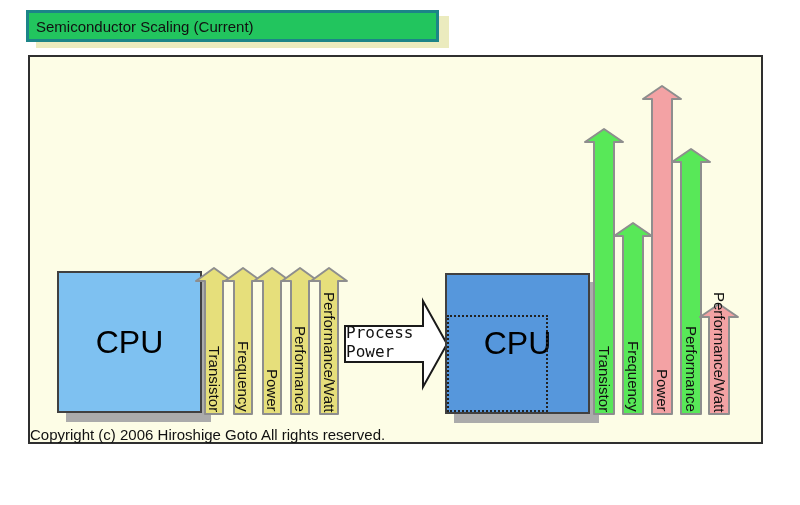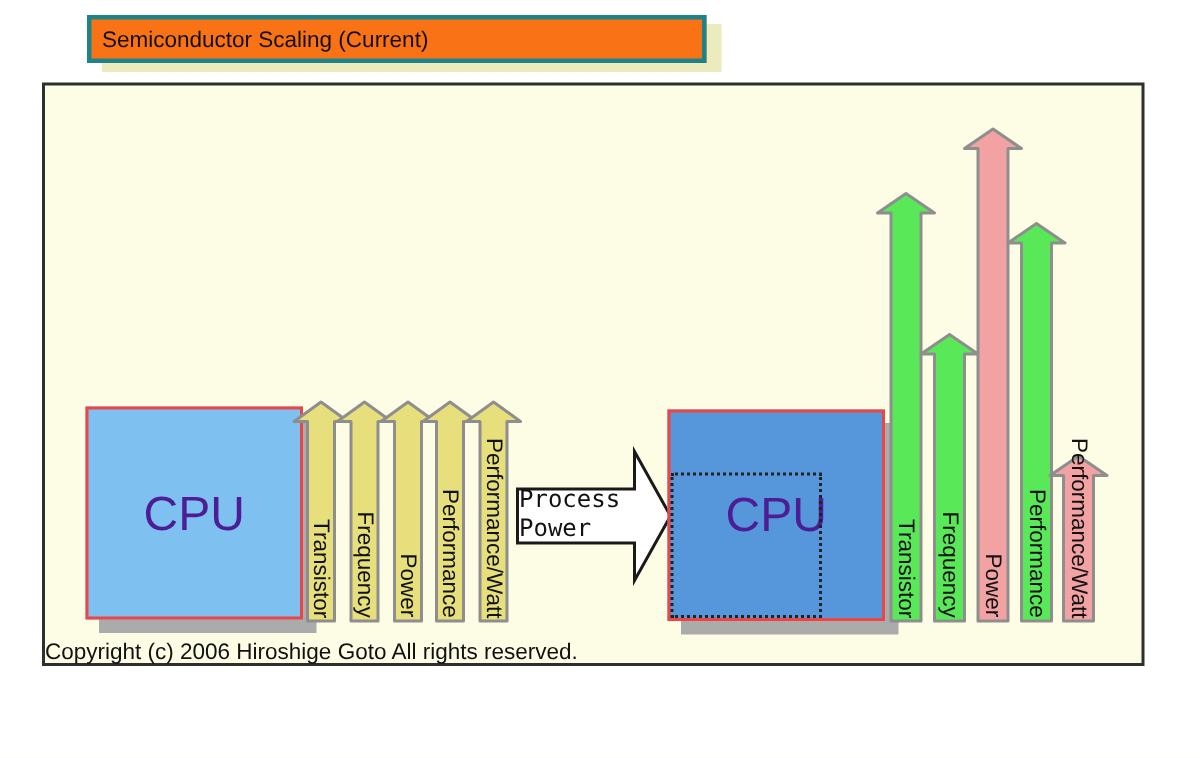--- a/index.html
+++ b/index.html
@@ -1,33 +1,33 @@
 <!DOCTYPE html>
 <html><head>
 <meta charset="utf-8">
 <style>
   html,body{margin:0;padding:0;background:#fff;}
   .stage{position:relative;width:800px;height:505px;background:#ffffff;
          font-family:"Liberation Sans",sans-serif;overflow:hidden;}
 
   
   .title-box{position:absolute;left:26px;top:10px;width:400px;height:26px;
-             background:#f97316;border:3px solid #1C8488;
+             background:#22c55e;border:3px solid #1C8488;
              box-shadow:10px 6px 0 #EBEBBE;
              display:flex;align-items:center;padding-left:7px;
-             font-size:15px;color:#111;margin-left:32px;}
+             font-size:15px;color:#111;}
 
   
   .main-panel{position:absolute;left:28px;top:55px;width:731px;height:385px;
               background:#FDFDE6;border:2px solid #2F2F2F;}
 
   
   .cpu{position:absolute;display:flex;align-items:center;justify-content:center;
-       border:2px solid #ef4444;box-sizing:border-box;
-       box-shadow:9px 9px 0 #ABABAB;font-size:32px;color:#4c1d95;}
+       border:2px solid #404040;box-sizing:border-box;
+       box-shadow:9px 9px 0 #ABABAB;font-size:32px;color:#000000;}
   .cpu-left{left:57px;top:271px;width:145px;height:142px;background:#7EC1F1;}
   .cpu-right{left:445px;top:273px;width:145px;height:141px;background:#5697DC;}
   .shrink-outline{position:absolute;left:0px;top:40px;width:101px;bottom:0px;
                   border:2px dotted #222;box-sizing:border-box;}
 
   
   .arrow{position:absolute;}
   .arrow svg{display:block;overflow:visible;}
   .v-label{position:absolute;bottom:3px;left:50%;transform:translateX(-50%);
            writing-mode:vertical-rl;text-orientation:mixed;white-space:nowrap;

